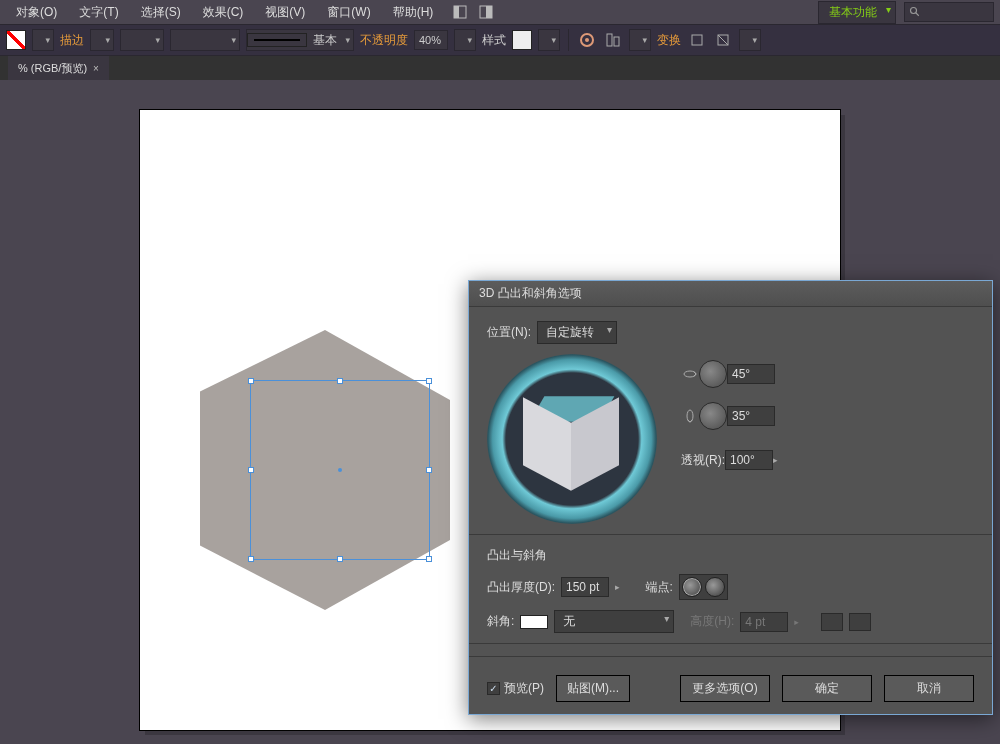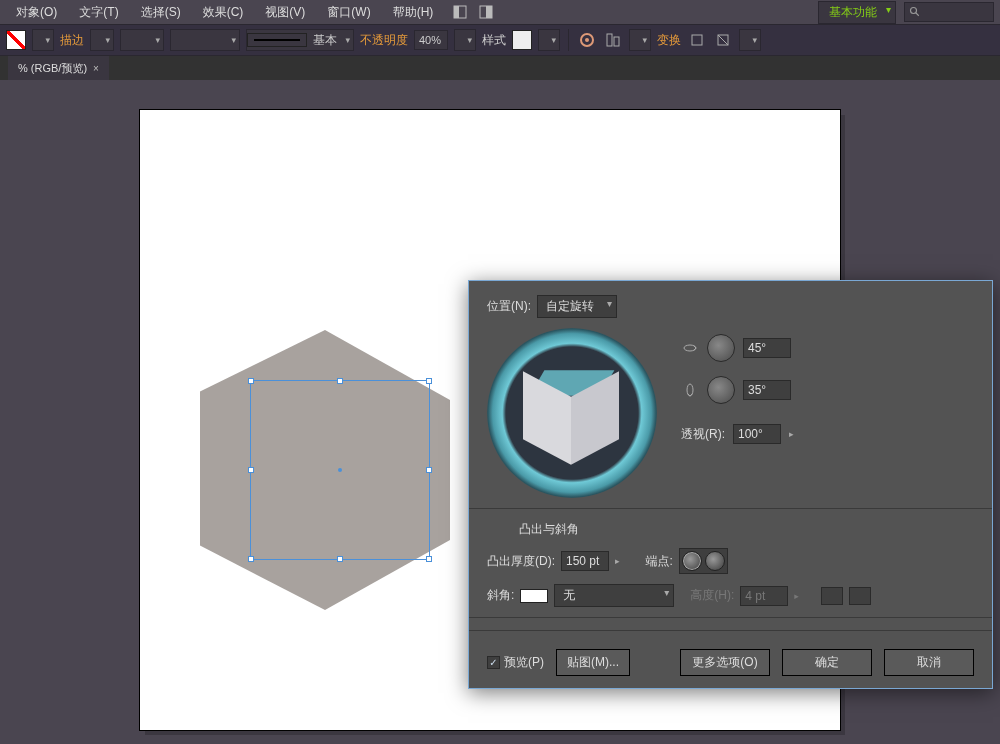--- a/index.html
+++ b/index.html
@@ -45,30 +45,30 @@
 .sel-center{position:absolute;left:50%;top:50%;width:4px;height:4px;margin:-2px 0 0 -2px;background:#4a90d9;border-radius:50%;}
 
 
 .dialog { position: absolute; left: 468px; top: 280px; width: 525px; background: #535353; border: 1px solid #7aa8d4; box-shadow: 0 4px 20px rgba(0,0,0,.5); color: #ddd; font-size: 12px; }
 .dialog-title { height: 26px; background: linear-gradient(#5c5c5c,#4f4f4f); padding: 0 10px; display: flex; align-items: center; border-bottom: 1px solid #3a3a3a; }
 .dialog-body { padding: 14px 18px 12px; }
 .row { display: flex; align-items: center; gap: 6px; margin-bottom: 10px; }
 .dlg-dd { background: #3f3f3f; border: 1px solid #2a2a2a; padding: 2px 18px 2px 8px; position: relative; min-width: 80px; }
 .dlg-dd:after{content:"▾"; position:absolute; right:4px; top:2px; font-size:10px; color:#aaa;}
 .dlg-input { background: #3f3f3f; border: 1px solid #2a2a2a; padding: 2px 4px; width: 48px; color: #ddd; font-size: 12px; }
-.angle-wid { display: flex; align-items: center; gap: 8px; }
+.angle-wid { display: flex; align-items: center; }
 .angle-icon { width: 18px; height: 18px; display: flex; align-items: center; justify-content: center; }
 .dial { width: 28px; height: 28px; border-radius: 50%; background: radial-gradient(circle at 40% 40%, #888, #4a4a4a); border: 1px solid #2a2a2a; }
 .preview3d { width: 170px; height: 170px; border-radius: 50%; background: radial-gradient(circle, #2d3540 55%, #6fc9d6 58%, #4a9aa8 66%, #2a5560 70%, transparent 72%); position: relative; display:flex; align-items:center; justify-content:center;}
 .cube { position: relative; width: 90px; height: 90px; }
 .cube .top { position:absolute; left:10px; top:0; width:70px; height:30px; background:#5fa7b3; transform: skewX(-30deg) scaleY(.85);}
 .cube .left { position:absolute; left:-4px; top:16px; width:48px; height:68px; background:#d9d9dd; transform: skewY(28deg);}
 .cube .right { position:absolute; left:44px; top:16px; width:48px; height:68px; background:#c8c8ce; transform: skewY(-28deg);}
 .section-hr { height: 1px; background: #3a3a3a; margin: 8px -18px 12px; }
-.section-lbl { margin-bottom: 10px; margin-left: 32px; }
+.section-lbl { margin-bottom: 10px; }
 .cap-toggle { display:inline-flex; border:1px solid #2a2a2a; background:#3f3f3f; padding:2px; gap:3px;}
 .cap-toggle .cap { width:20px; height:20px; border-radius:50%; background:radial-gradient(circle at 40% 40%, #999, #3a3a3a); border:1px solid #222;}
 .cap-toggle .cap.on { box-shadow:inset 0 0 0 1px #aaa;}
 .dlg-btnrow { display: flex; align-items: center; gap: 12px; padding-top: 6px; }
 .dlg-check { display: flex; align-items: center; gap: 4px; }
 .dlg-check .cb{ width:13px; height:13px; background:#3f3f3f; border:1px solid #2a2a2a; display:flex; align-items:center; justify-content:center; font-size:10px; color:#cde;}
 .dlg-btn { background: #5a5a5a; border: 1px solid #000000; padding: 4px 0; width: 90px; text-align: center; }
 .dlg-btn.small{ width:auto; padding:4px 10px;}
 .disabled { color: #777 !important; }
 .mini-icon{width:22px;height:18px;border:1px solid #2a2a2a;background:#3f3f3f;}
@@ -172,20 +172,23 @@
     <div class="sel-handle sh-ml"></div>
     <div class="sel-handle sh-mr"></div>
     <div class="sel-handle sh-bl"></div>
     <div class="sel-handle sh-bm"></div>
     <div class="sel-handle sh-br"></div>
     <div class="sel-center"></div>
   </div>
 </div>
 
 <div class="dialog">
+  <div class="dialog-title">
+    <span>3D 凸出和斜角选项</span>
+  </div>
   <div class="dialog-body">
     <div class="row">
       <span>位置(N):</span>
       <div class="dlg-dd">自定旋转</div>
     </div>
     <div class="row" style="align-items:flex-start; gap:24px;">
       <div class="preview3d">
         <div class="cube">
           <div class="top"></div>
             <div class="left"></div>

